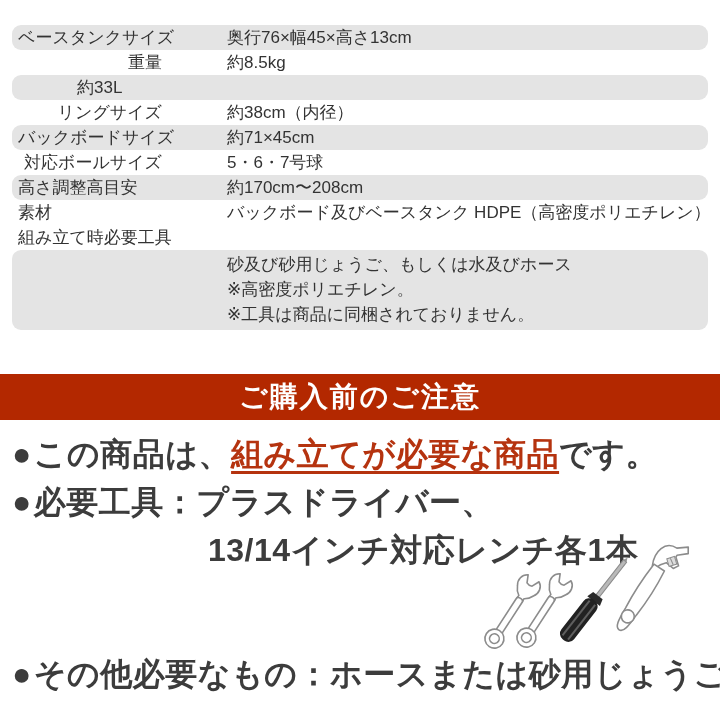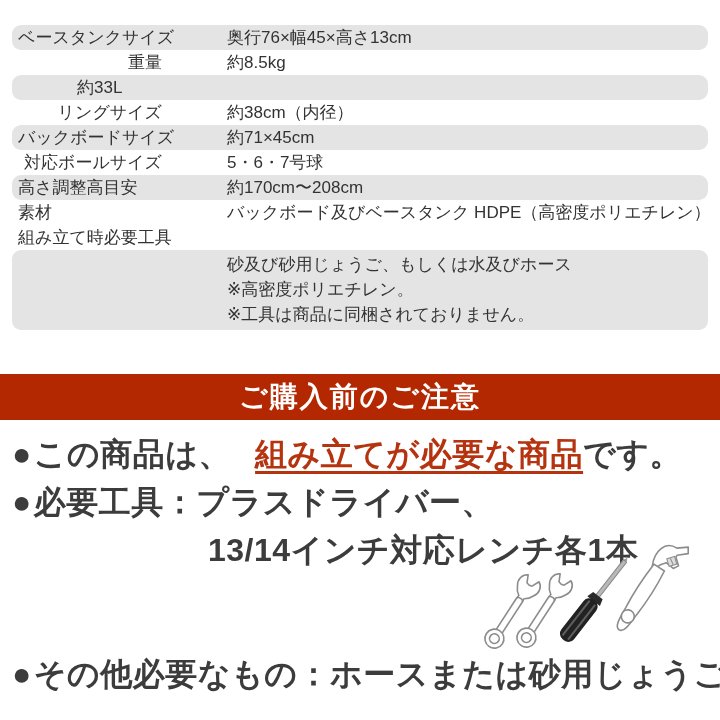--- a/index.html
+++ b/index.html
@@ -53,21 +53,20 @@
     color:var(--notes-text);
     font-size:32px;font-weight:bold;line-height:48px;
     letter-spacing:0.5px;white-space:nowrap;
   }
   .bullet{margin-right:2px;}
   .hl{
     color:var(--highlight-red);
     text-decoration:underline;
     text-decoration-thickness:3px;
     text-underline-offset:6px;
-    margin-left:24px;
   }
   .note-line.indent{margin-left:196px;}
   .note-line.last{margin-top:76px;}
 
   
   .tools{position:absolute;left:470px;top:544px;width:245px;height:115px;}
   .tool-outline{fill:#ffffff;stroke:#8c8c8c;stroke-width:1.6;stroke-linejoin:round;}
 </style>
 </head>
 <body>

